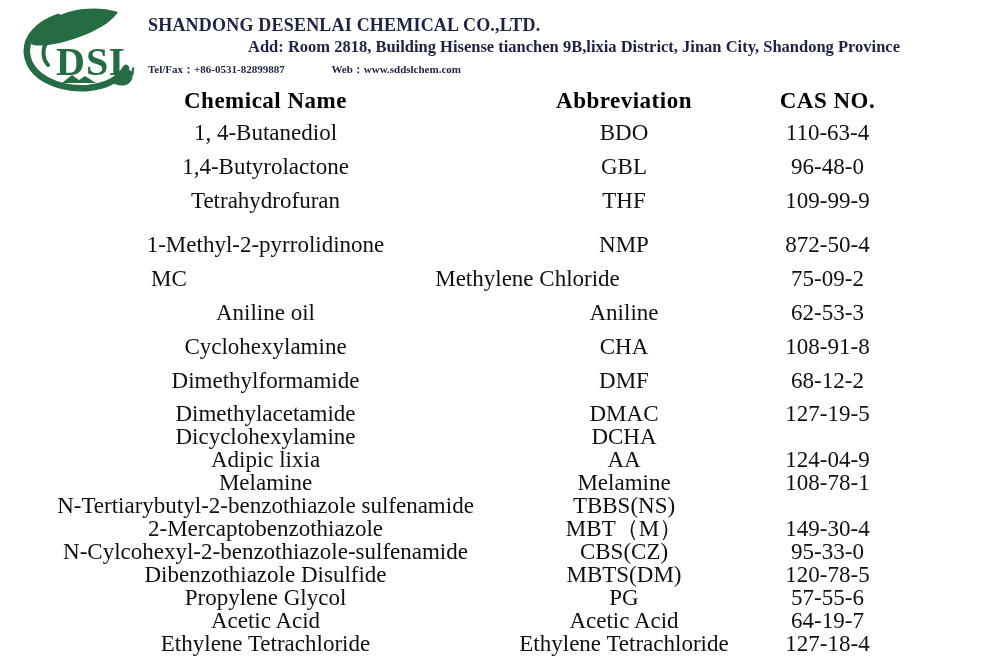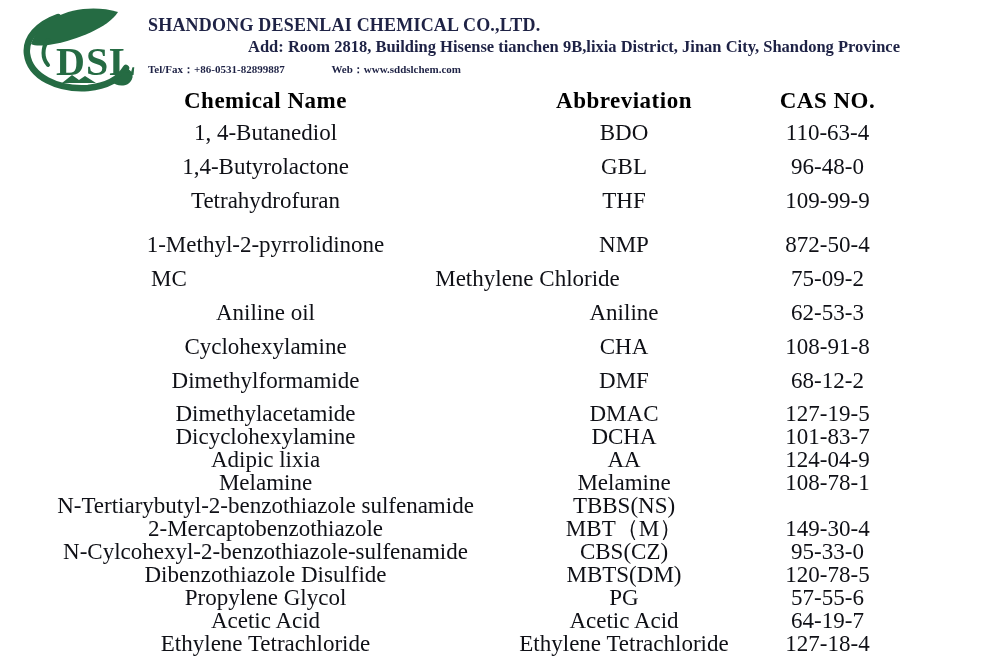--- a/index.html
+++ b/index.html
@@ -134,21 +134,20 @@
       <div class="c cas">68-12-2</div>
     </div>
     <div class="row sm gap2">
       <div class="c name">Dimethylacetamide</div>
       <div class="c abbr">DMAC</div>
       <div class="c cas">127-19-5</div>
     </div>
     <div class="row sm">
       <div class="c name">Dicyclohexylamine</div>
       <div class="c abbr">DCHA</div>
-      <div class="c cas">101-83-7</div>
     </div>
     <div class="row sm">
       <div class="c name">Adipic lixia</div>
       <div class="c abbr">AA</div>
       <div class="c cas">124-04-9</div>
     </div>
     <div class="row sm">
       <div class="c name">Melamine</div>
       <div class="c abbr">Melamine</div>
       <div class="c cas">108-78-1</div>

